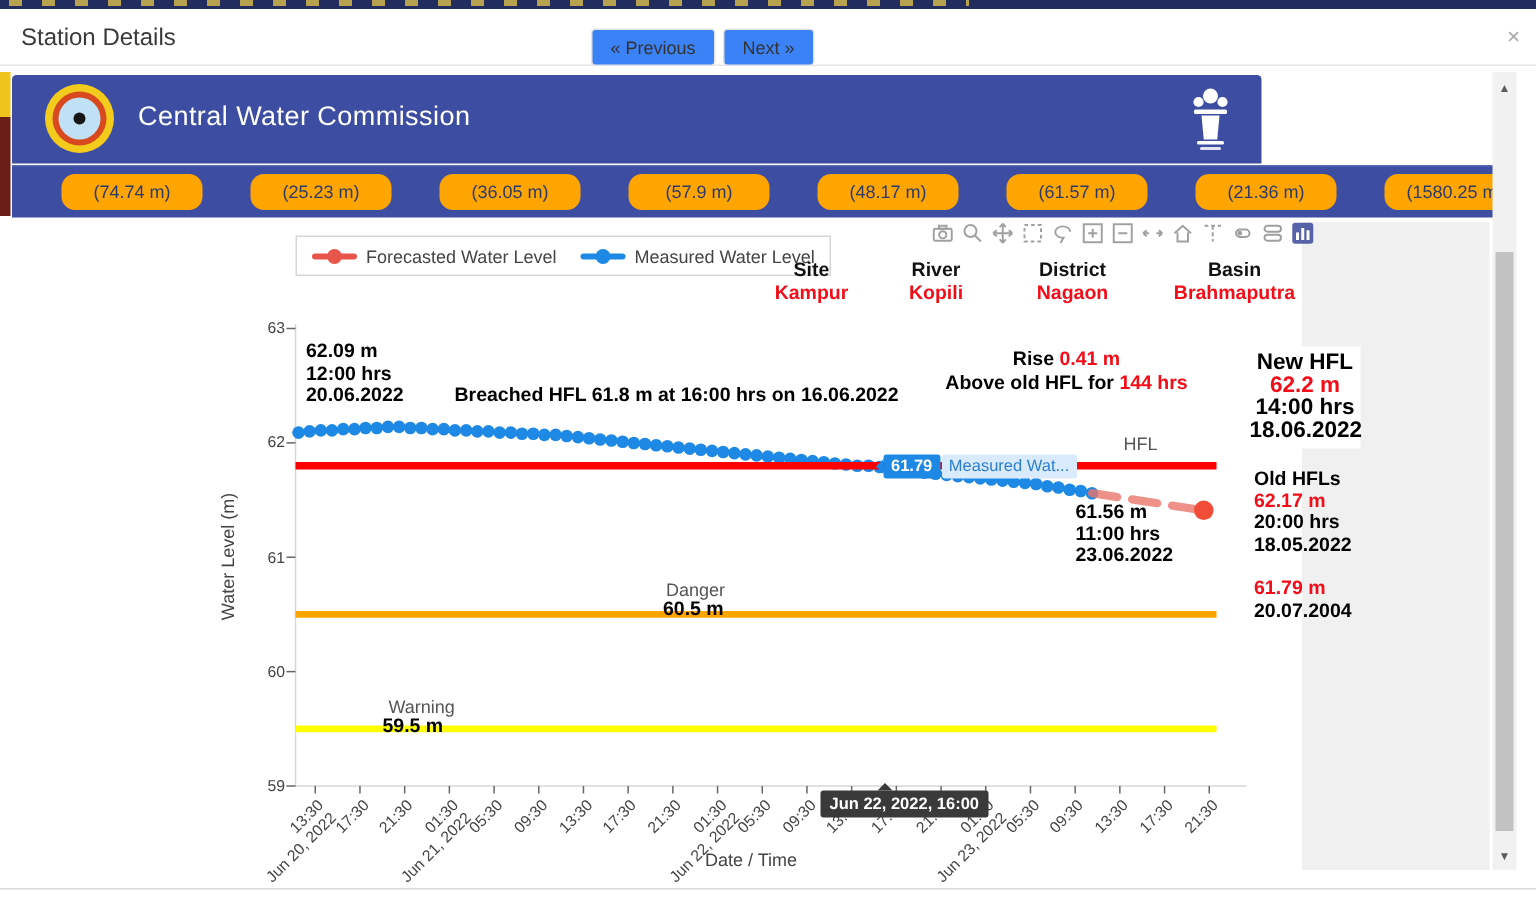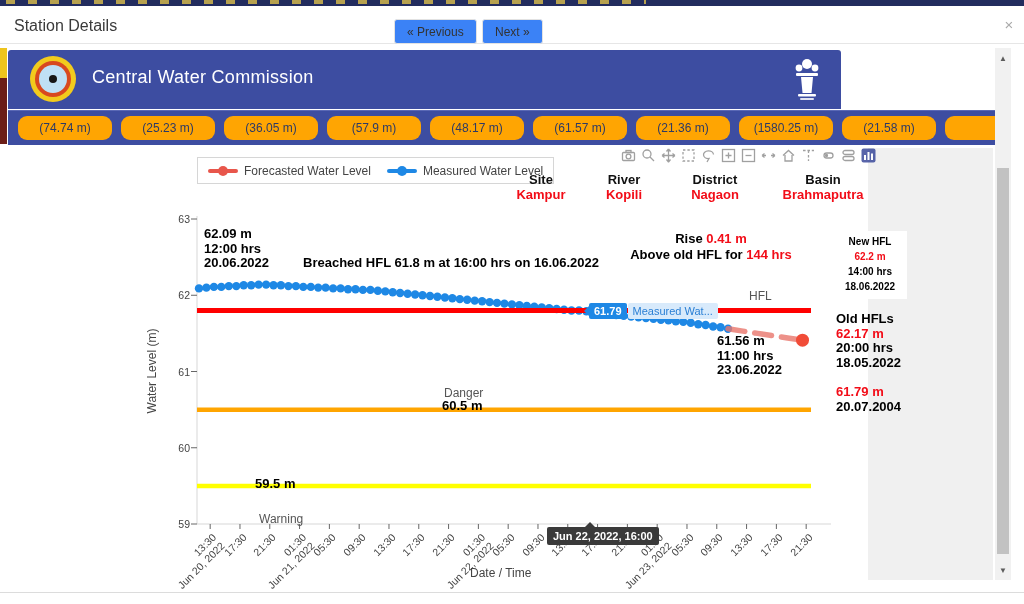--- a/index.html
+++ b/index.html
@@ -35,21 +35,21 @@
   .cwc-logo .r2 { position:absolute; left:9px; top:9px; width:28px; height:28px; border-radius:50%; background:#bfe0f5; }
   .cwc-logo .r3 { position:absolute; left:19px; top:19px; width:8px; height:8px; border-radius:50%; background:#161616; }
   .banner-title { position:absolute; left:84px; top:17px; color:#fff; font-size:18px; letter-spacing:.3px; }
   .emblem { position:absolute; right:18px; top:6px; width:32px; height:48px; }
 
   
   .chips-bar { position:absolute; left:8px; top:110px; width:990px; height:35px; background:#3d4da1;
       border-top:1px solid #5a68b5; display:flex; align-items:center; padding-left:10px; gap:9px; overflow:hidden; }
   .chip { flex:0 0 auto; min-width:94px; height:24px; background:#ffa502; border-radius:9px;
       color:#2d3a66; font-size:12px; display:flex; align-items:center; justify-content:center;
-      padding:0 14px; cursor:pointer; }
+      padding:0 14px; cursor:pointer;margin-left:23px; }
   .chip.partial { min-width:60px; }
 
   
   .gray-band { position:absolute; left:868px; top:148px; width:125px; height:432px; background:#f0f0f0; }
   svg.plot { position:absolute; left:0; top:0; width:1024px; height:604px; pointer-events:none; z-index:2; }
   .plot-hover { position:absolute; left:197px; top:216px; width:634px; height:308px; z-index:1; }
 
   
   .legend { position:absolute; left:197px; top:157px; height:27px; border:1px solid #d6d6d6; background:#fff;
       display:flex; align-items:center; padding:0 10px; gap:16px; z-index:3; }
@@ -80,21 +80,21 @@
   
   .ref-lb { position:absolute; font-size:12px; color:#555; z-index:3; }
   .ref-val { position:absolute; font-size:13px; font-weight:bold; color:#000; z-index:3; }
 
   
   .ann { position:absolute; font-size:13px; font-weight:bold; color:#000; line-height:14.5px; z-index:3; }
   .red { color:#f20d18; }
 
   
   .newhfl-box { position:absolute; left:833px; top:231px; width:74px; background:#fff; text-align:center;
-      font-size:10px; font-weight:bold; line-height:15px; padding:3px 0 5px; z-index:3; }
+      font-size:15px; font-weight:bold; line-height:15px; padding:3px 0 5px; z-index:3; }
   .oldhfl { position:absolute; left:836px; top:312px; font-size:13px; font-weight:bold; line-height:14.5px; z-index:3; }
   .oldhfl .entry { margin-bottom:15px; }
 
   
   .pt-tip { position:absolute; left:584px; top:303px; display:flex; align-items:center; z-index:4; }
   .pt-caret { width:0; height:0; border-top:5px solid transparent; border-bottom:5px solid transparent;
       border-right:5px solid #1e88e5; }
   .pt-val { background:#1e88e5; color:#fff; font-size:11px; font-weight:bold; padding:2px 5px; border-radius:2px; }
   .pt-series { background:#d8eafb; color:#2a7fd4; font-size:11px; padding:2px 5px; margin-left:1px; border-radius:2px; }
   .ax-tip { position:absolute; left:547px; top:527px; background:#3a3a3a; color:#fff; font-size:11px;
@@ -500,21 +500,21 @@
     <div class="xtw" style="left: 806.175px;">
       <div class="xt">
         <div>21:30</div>
       </div>
     </div>
   </div>
 
 <div class="ref-lb" style="left:749px; top:289px;">HFL</div>
 <div class="ref-lb" style="left:444px; top:386px;">Danger</div>
 <div class="ref-val" style="left:442px; top:398px;">60.5 m</div>
-<div class="ref-lb" style="left:259px; top:464px;margin-top:48px;">Warning</div>
+<div class="ref-lb" style="left:259px; top:464px;">Warning</div>
 <div class="ref-val" style="left:255px; top:476px;">59.5 m</div>
 
 <div class="ann" style="left:204px; top:227px;">
   <div>62.09 m</div>
   <div>12:00 hrs</div>
   <div>20.06.2022</div>
 </div>
 <div class="ann" style="left:303px; top:256px;">Breached HFL 61.8 m at 16:00 hrs on 16.06.2022</div>
 <div class="ann" style="left:605px; top:231px; width:212px; text-align:center; line-height:15.5px;">
   <div><span>Rise </span><span class="red">0.41 m</span></div>

